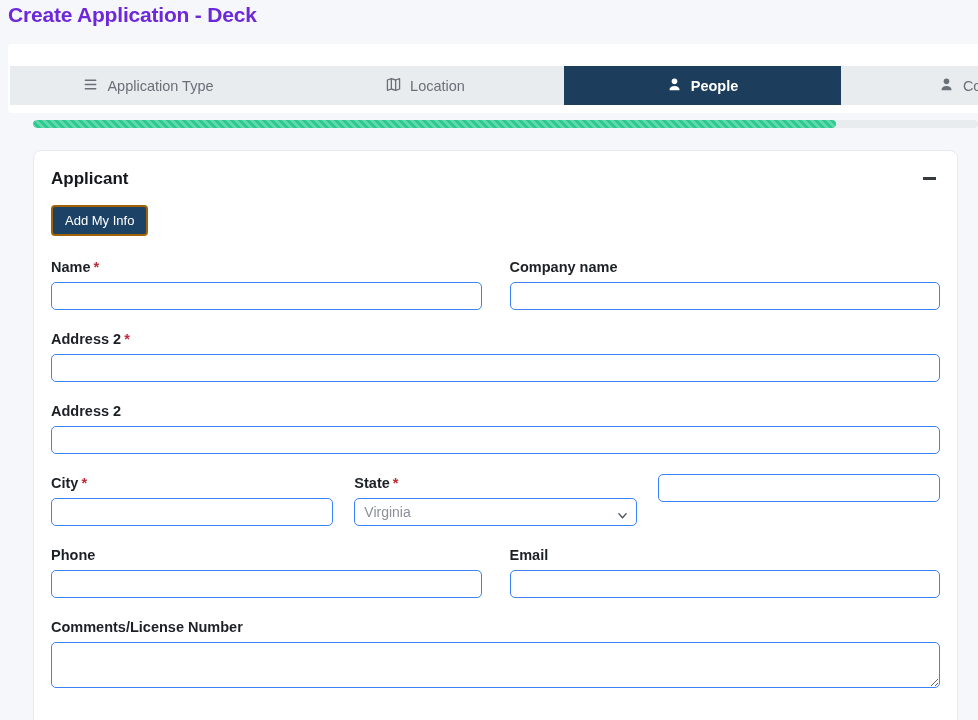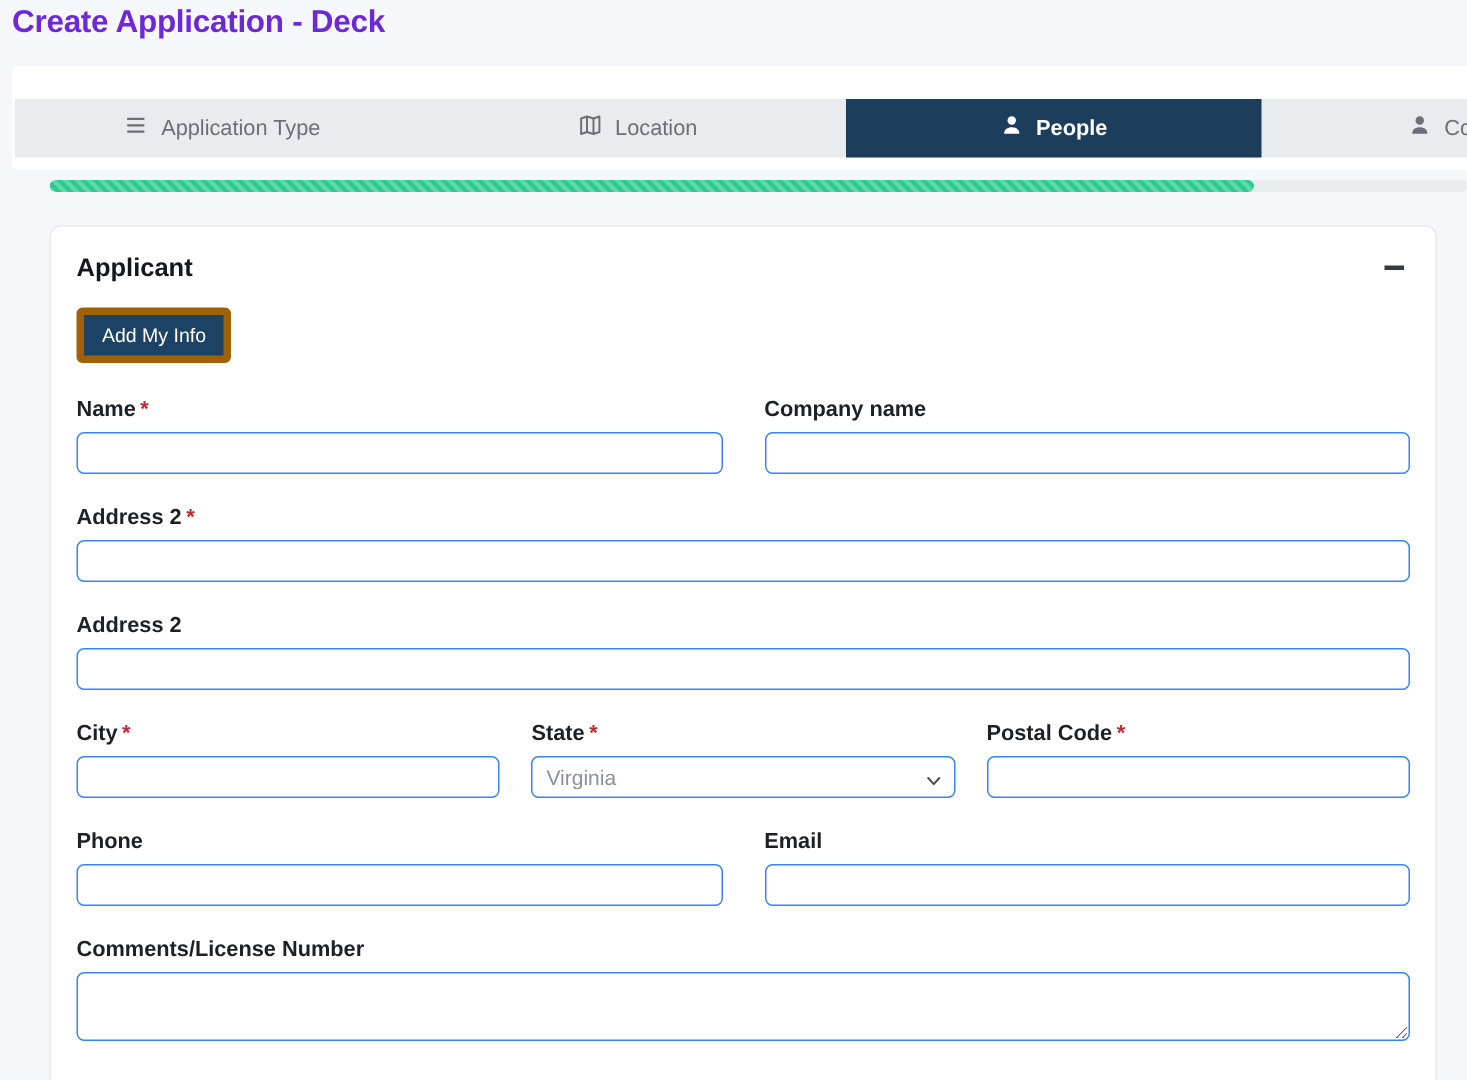--- a/index.html
+++ b/index.html
@@ -98,21 +98,21 @@
     width: 22px; height: 18px;
     border: none; background: transparent;
     display: flex; align-items: center; justify-content: center;
     cursor: pointer;
   }
   .minus-bar { width: 13px; height: 3px; background: #343a40; display: block; }
 
   .btn-primary {
     display: inline-block;
     background: #1c4266;
-    border: 5px solid #a16207;
+    border: 2px solid #a16207;
     color: #ffffff;
     font-family: "Liberation Sans", sans-serif;
     font-size: 13px;
     padding: 6px 12px;
     border-radius: 4px;
     cursor: pointer;
     margin-bottom: 22px;
   }
 
   .row { display: grid; grid-template-columns: 1fr 1fr; column-gap: 28px; }
@@ -258,21 +258,20 @@
           <option>Virginia</option>
         </select>
         <span class="chevron">
           <svg width="11" height="11" viewBox="0 0 12 12" fill="none" stroke="#495057" stroke-width="1.5" stroke-linecap="round" stroke-linejoin="round">
             <polyline points="2,4 6,8.5 10,4"></polyline>
           </svg>
         </span>
       </div>
     </div>
     <div class="field">
-      <label><span>Postal Code</span><span class="req">*</span></label>
       <input type="text" value="" style="">
     </div>
   </div>
 
   <div class="row">
     <div class="field">
       <label><span>Phone</span></label>
       <input type="text" value="" style="">
     </div>
     <div class="field">

